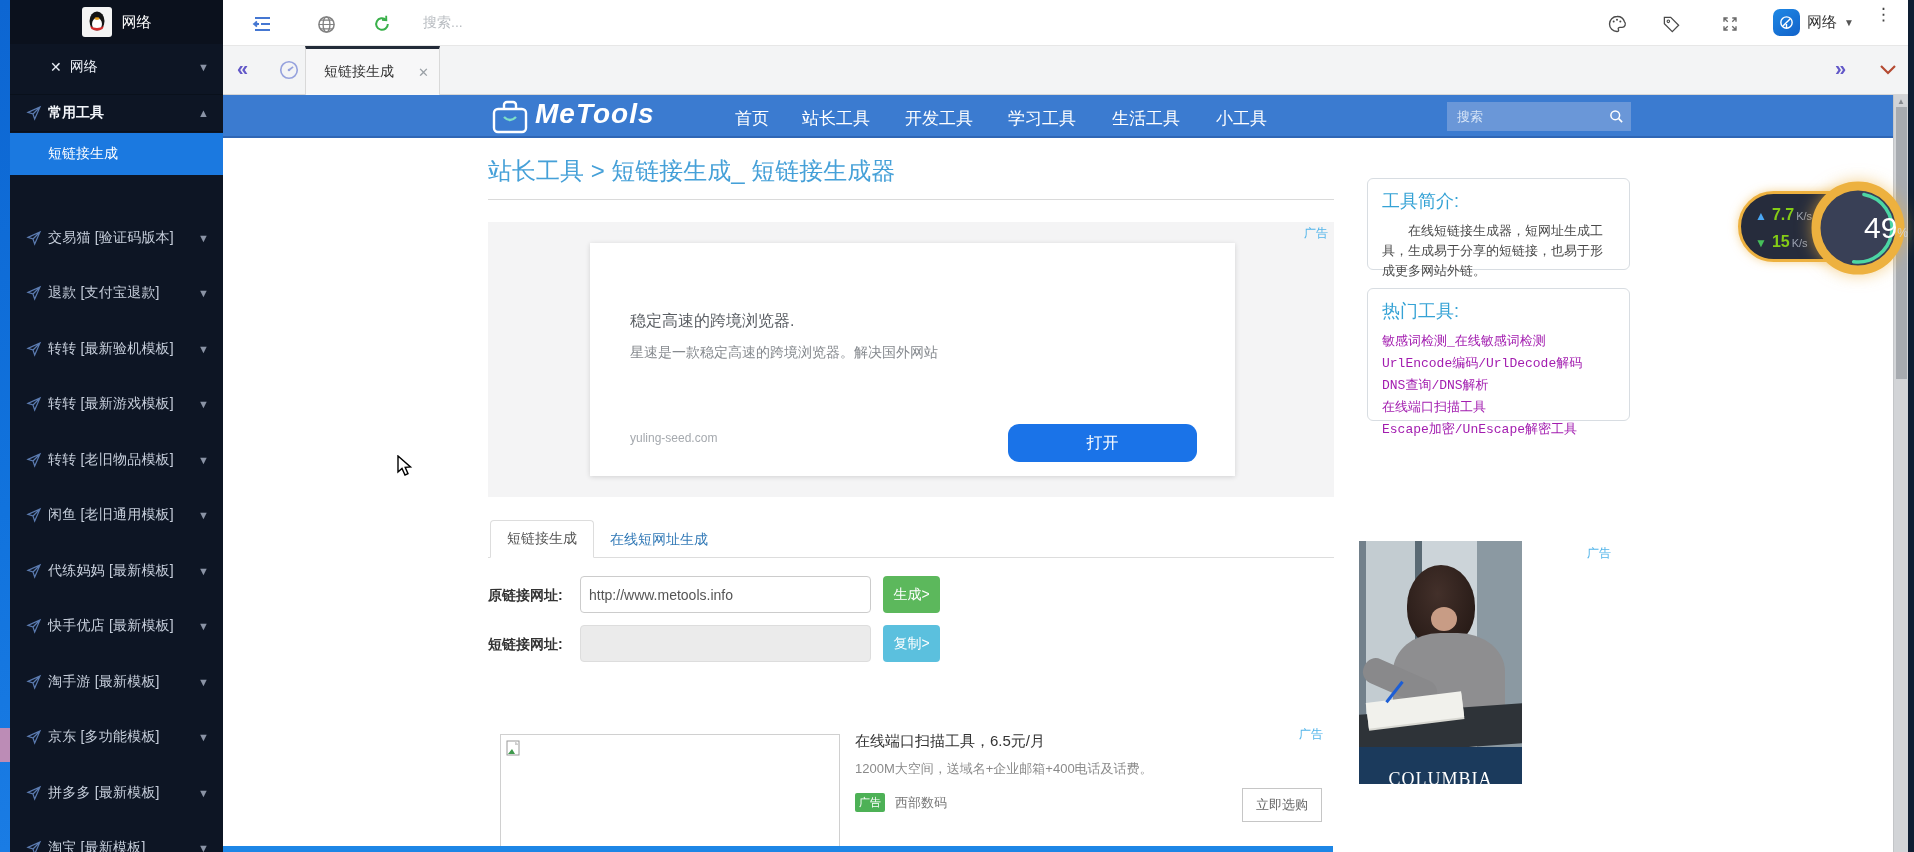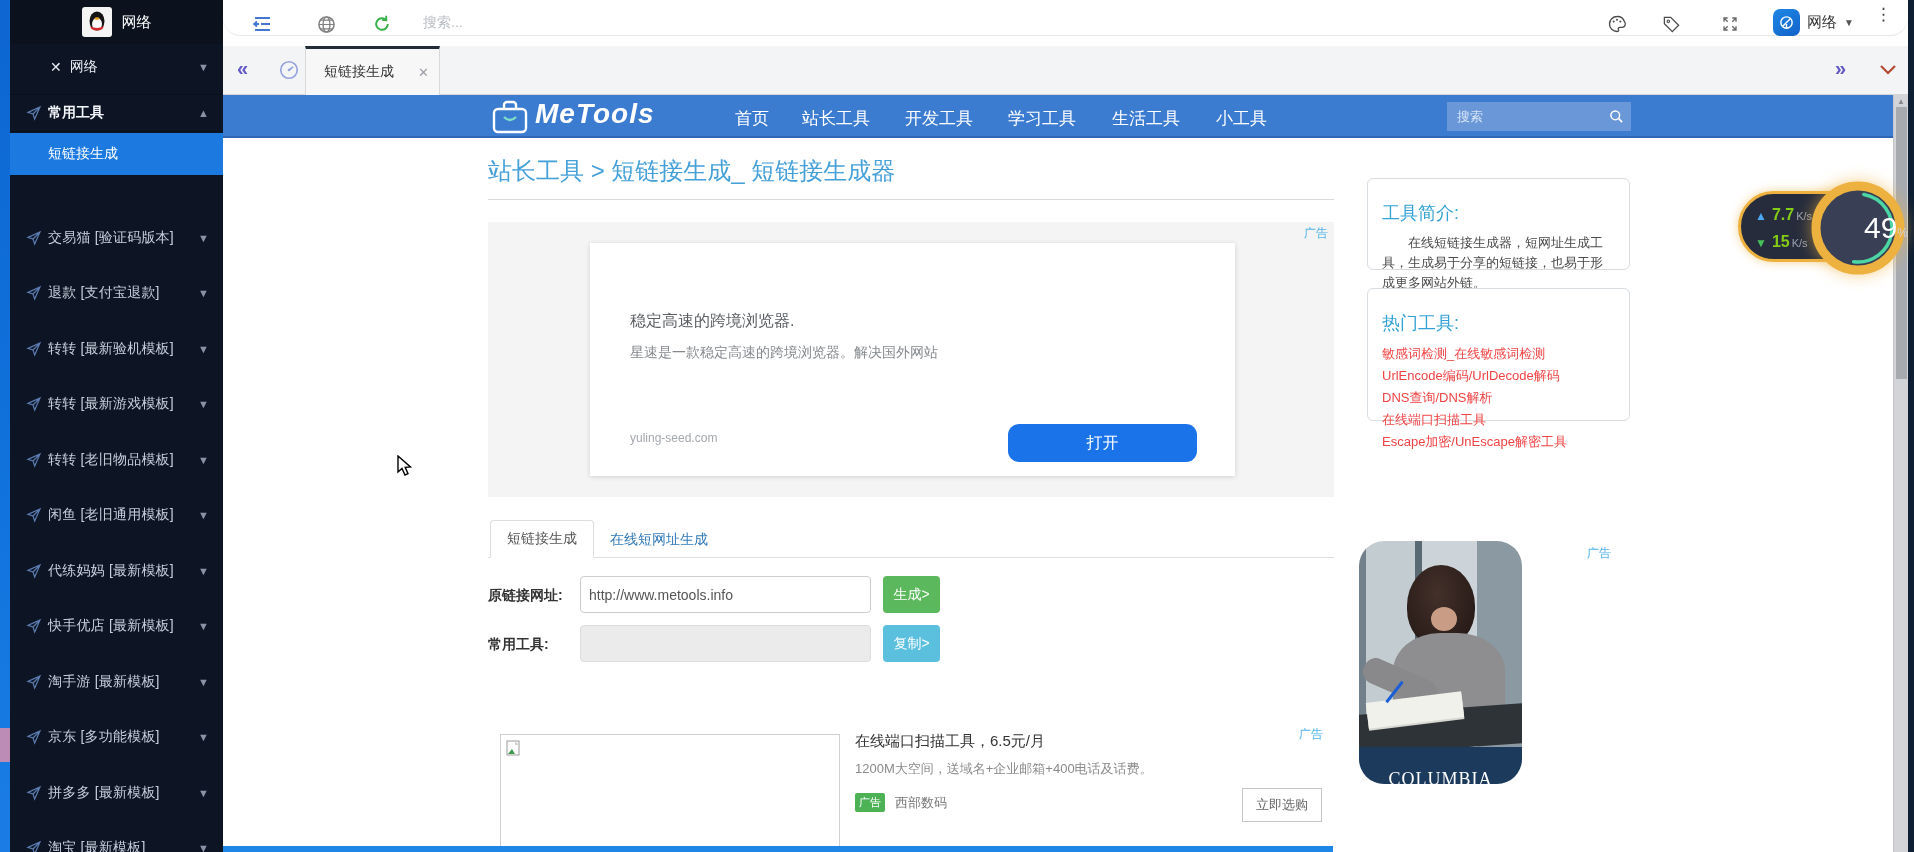--- a/index.html
+++ b/index.html
@@ -27,21 +27,21 @@
   .qq-section .t { font-size:14px; font-weight:bold; color:#f2f5fa; margin-left:38px; }
   .plane { position:absolute; left:16px; width:16px; height:16px; }
   .qq-active { top:133px; height:42px; background:#1b79e0; }
   .qq-active .t { margin-left:38px; font-size:14px; color:#fff; }
   .qq-items { position:absolute; left:0; top:210px; width:213px; }
   .qq-item { position:relative; height:55.5px; display:flex; align-items:center; }
   .qq-item .t { margin-left:38px; font-size:14px; color:#c7cfdc; letter-spacing:.2px; }
 
   
   .browser { left:223px; top:0; width:1685px; height:852px; background:#fff; }
-  .toolbar { position:absolute; left:0; top:0; width:1685px; height:36px; background:#fff; border-bottom:1px solid #e7e7e7;border-radius:18px; }
+  .toolbar { position:absolute; left:0; top:0; width:1685px; height:46px; background:#fff; border-bottom:1px solid #e7e7e7; }
   .tbi { position:absolute; top:13px; width:22px; height:22px; display:flex; align-items:center; justify-content:center; }
   .tb-search { position:absolute; left:200px; top:14px; font-size:14px; color:#b9bdc2; }
   .profile { position:absolute; left:1550px; top:9px; display:flex; align-items:center; gap:7px; }
   .profile-badge { width:27px; height:27px; border-radius:7px; background:linear-gradient(145deg,#1e88e5,#1262c9); display:flex; align-items:center; justify-content:center; }
   .profile-name { font-size:15px; color:#333; }
   .profile-caret { font-size:10px; color:#555; }
   .tb-dots { position:absolute; left:1652px; top:11px; font-size:17px; color:#444; letter-spacing:0; line-height:8px; text-align:center; width:14px; }
 
   .tabbar { position:absolute; left:0; top:46px; width:1685px; height:49px; background:#f3f4f5; border-bottom:1px solid #d6d6d6; }
   .chev { font-size:20px; font-weight:bold; color:#6258c8; }
@@ -84,26 +84,26 @@
   .form-btn { position:absolute; left:660px; width:57px; height:37px; border:none; border-radius:4px; color:#fff; font-size:14px; cursor:pointer; font-family:"Liberation Sans",sans-serif; }
 
   .adb-img { position:absolute; left:277px; top:639px; width:340px; height:118px; background:#fff; border:1px solid #d0d0d0; }
   .adb-title { position:absolute; left:632px; top:637px; font-size:15px; color:#333; }
   .adb-desc { position:absolute; left:632px; top:665px; font-size:13px; color:#8a8a8a; }
   .adb-badge { position:absolute; left:632px; top:698px; background:#4db156; color:#fff; font-size:11px; padding:2px 4px; border-radius:2px; }
   .adb-adv { position:absolute; left:672px; top:699px; font-size:13px; color:#777; }
   .adb-btn { position:absolute; left:1019px; top:693px; width:80px; height:34px; background:#fff; border:1px solid #c6c6c6; color:#666; font-size:13px; cursor:pointer; font-family:"Liberation Sans",sans-serif; }
   .footer-sliver { position:absolute; left:0; top:751px; width:1110px; height:6px; background:#1d86e6; }
 
-  .panel { position:absolute; left:1144px; width:263px; background:#fff; border:1px solid #d8dde2; border-radius:6px; padding:22px 14px; }
+  .panel { position:absolute; left:1144px; width:263px; background:#fff; border:1px solid #d8dde2; border-radius:6px; padding:10px 14px; }
   .panel h3 { font-size:18px; font-weight:normal; color:#35a2d5; margin-bottom:8px; }
   .panel-body { font-size:13px; color:#4a4a4a; line-height:1.55; text-indent:2em; }
-  .hot-link { display:block; font-size:13px; color:#ef4444; line-height:22px; text-decoration:none; }
-
-  .columbia { position:absolute; left:1136px; top:446px; width:163px; height:243px; overflow:hidden;border-radius:25px; }
+  .hot-link { display:block; font-size:13px; color:#a21caf; line-height:22px; text-decoration:none;font-family:Liberation Mono, monospace; }
+
+  .columbia { position:absolute; left:1136px; top:446px; width:163px; height:243px; overflow:hidden; }
   .c-photo { position:absolute; left:0; top:0; width:163px; height:206px; background:linear-gradient(90deg,#72808b 0 7px,#c3ccd1 7px 56px,#5a6a74 56px 63px,#ccd4d9 63px 118px,#8b99a2 118px 163px); }
   .c-hair { position:absolute; left:48px; top:24px; width:68px; height:82px; background:radial-gradient(ellipse at 45% 35%,#43302a,#291c18 75%); border-radius:50% 50% 46% 46%; }
   .c-face { position:absolute; left:72px; top:66px; width:26px; height:24px; background:#c89c85; border-radius:50%; }
   .c-sweater { position:absolute; left:34px; top:92px; width:112px; height:92px; background:#8e8e90; border-radius:42% 42% 12% 12%; }
   .c-arm { position:absolute; left:2px; top:128px; width:78px; height:26px; background:#89898b; transform:rotate(24deg); border-radius:12px; }
   .c-desk { position:absolute; left:0; top:168px; width:163px; height:40px; background:#2e3338; transform:skewY(-4deg); }
   .c-book { position:absolute; left:8px; top:156px; width:96px; height:26px; background:#f1f1ec; transform:rotate(-7deg); box-shadow:0 2px 0 #d8d8d2; }
   .c-pen { position:absolute; left:34px; top:138px; width:3px; height:26px; background:#1c5ed6; transform:rotate(38deg); }
   .c-navy { position:absolute; left:0; top:206px; width:163px; height:105px; background:#1b3a5c; text-align:center; }
   .c-navy .l1 { margin-top:22px; }
@@ -373,21 +373,21 @@
 
       <div class="tool-tabs">
         <div class="tt-active">短链接生成</div>
         <a class="tt-link">在线短网址生成</a>
       </div>
 
       <label class="form-label" style="left:265px; top:492px;">原链接网址:</label>
       <input class="form-input" style="top: 481px;" value="http://www.metools.info">
       <button class="form-btn" style="top:481px; background:#5cb85c;">生成&gt;</button>
 
-      <label class="form-label" style="left:265px; top:541px;">常用工具:</label>
+      <label class="form-label" style="left:265px; top:541px;">短链接网址:</label>
       <input class="form-input" style="top: 530px;" disabled="">
       <button class="form-btn" style="top:530px; background:#5bc0de;">复制&gt;</button>
 
       <span class="abs ad-label" style="left:1076px; top:631px;">广告</span>
       <div class="adb-img">
         <svg width="16" height="16" viewBox="0 0 16 16" style="position:absolute; left:5px; top:5px;">
             <rect x="1" y="1" width="12" height="14" fill="#fff" stroke="#9a9a9a"></rect>
             <path d="M9 1 L13 5 L9 5 Z" fill="#cfcfcf"></path>
             <path d="M2 14 L6 9 L9 14 Z" fill="#3f9a4d"></path>
           </svg>

